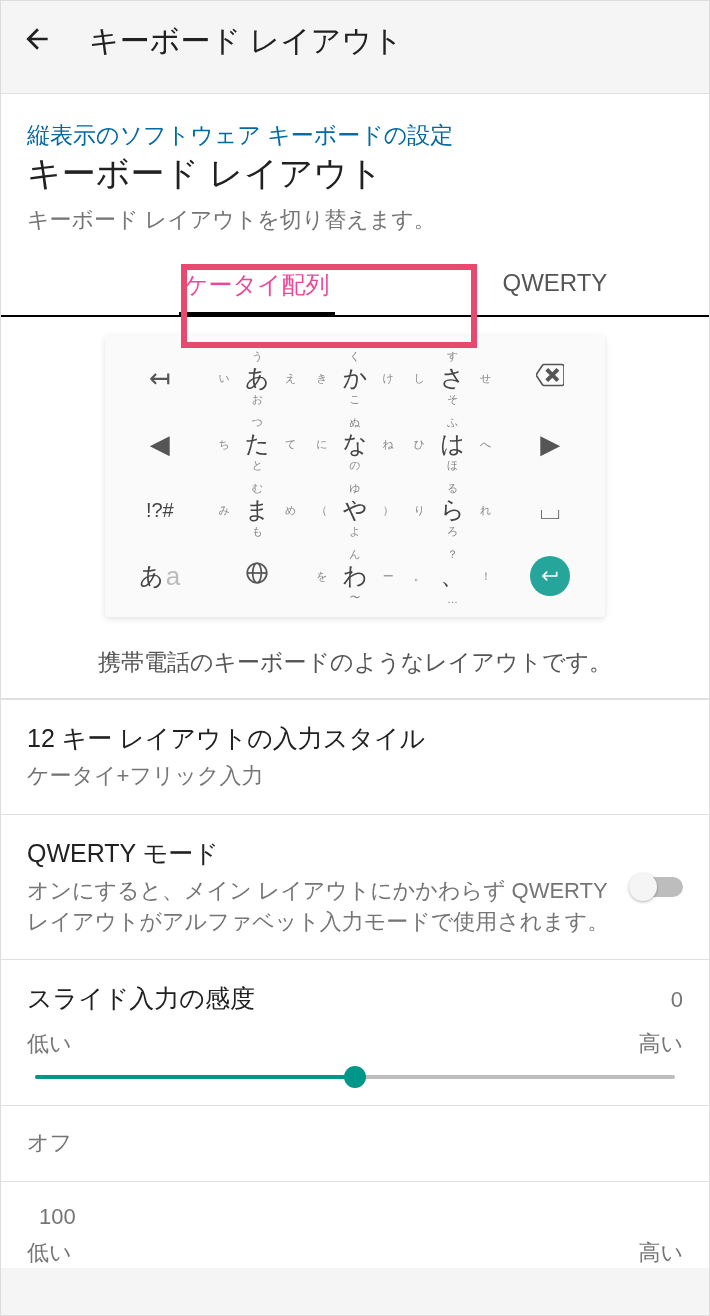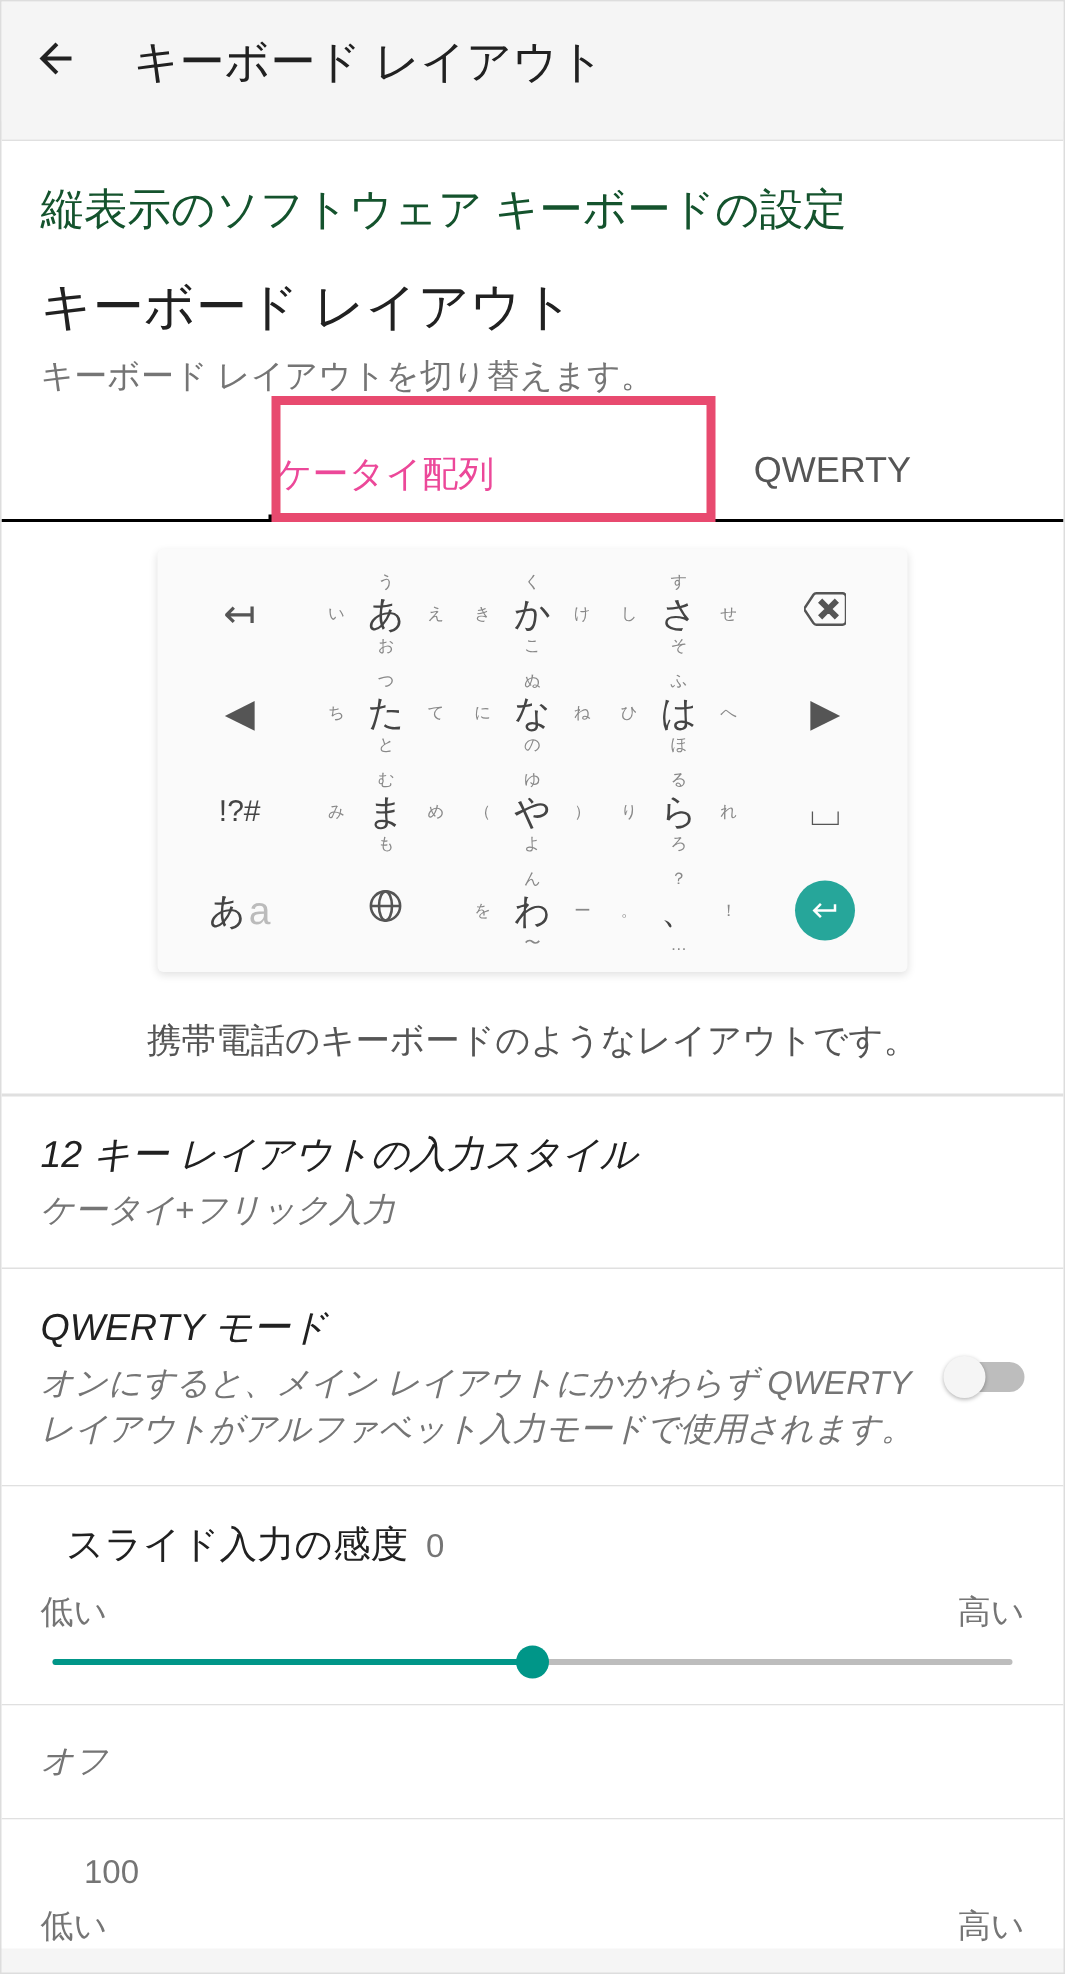--- a/index.html
+++ b/index.html
@@ -22,24 +22,23 @@
   .header .back { width: 40px; }
   .header .title { font-size: 30px; margin-left: 28px; color: #212121; }
   .section {
     background: #fff;
     border-top: 1px solid #e0e0e0;
     border-bottom: 1px solid #e0e0e0;
     padding: 26px 26px 20px;
     margin-top: 12px;
   }
   .section-label {
-    color: #14532d;
-    font-size: 29px;
+    color: #0369a1;
+    font-size: 23px;
     font-weight: 500;
-    margin-bottom: 22px;
   }
   .section-title {
     font-size: 34px;
     font-weight: 500;
     margin-bottom: 8px;
   }
   .section-sub {
     font-size: 22px;
     color: #757575;
     margin-bottom: 14px;
@@ -110,41 +109,40 @@
     color: #555;
     text-align: center;
     margin-top: 30px;
   }
   .list-item {
     background: #fff;
     border-bottom: 1px solid #e0e0e0;
     padding: 22px 26px;
     display: flex;
     align-items: center;
-    font-style: italic;
   }
   .list-item .text { flex: 1; }
   .li-title { font-size: 25px; color: #212121; margin-bottom: 6px; }
   .li-sub { font-size: 22px; color: #757575; line-height: 1.4; }
   .li-val { font-size: 22px; color: #757575; margin-left: 12px; }
   .switch {
     width: 52px; height: 20px; background: #bdbdbd; border-radius: 10px;
     position: relative;
   }
   .switch::after {
     content: ""; position: absolute; width: 28px; height: 28px;
     background: #f5f5f5; border-radius: 50%; top: -4px; left: -2px;
     box-shadow: 0 1px 3px rgba(0,0,0,0.3);
   }
   .slider-row {
     background: #fff;
     border-bottom: 1px solid #e0e0e0;
     padding: 22px 26px 26px;
   }
-  .slider-header { display: flex; align-items: baseline; margin-left: 17px; }
+  .slider-header { display: flex; justify-content: space-between; align-items: baseline; }
   .slider-labels { display: flex; justify-content: space-between; font-size: 22px; color: #757575; margin-top: 8px; }
   .slider-track {
     position: relative; height: 4px; background: #bdbdbd;
     margin: 16px 8px 0; border-radius: 2px;
   }
   .slider-fill {
     position: absolute; left: 0; top: 0; bottom: 0;
     background: #009688; border-radius: 2px;
   }
   .slider-thumb {

